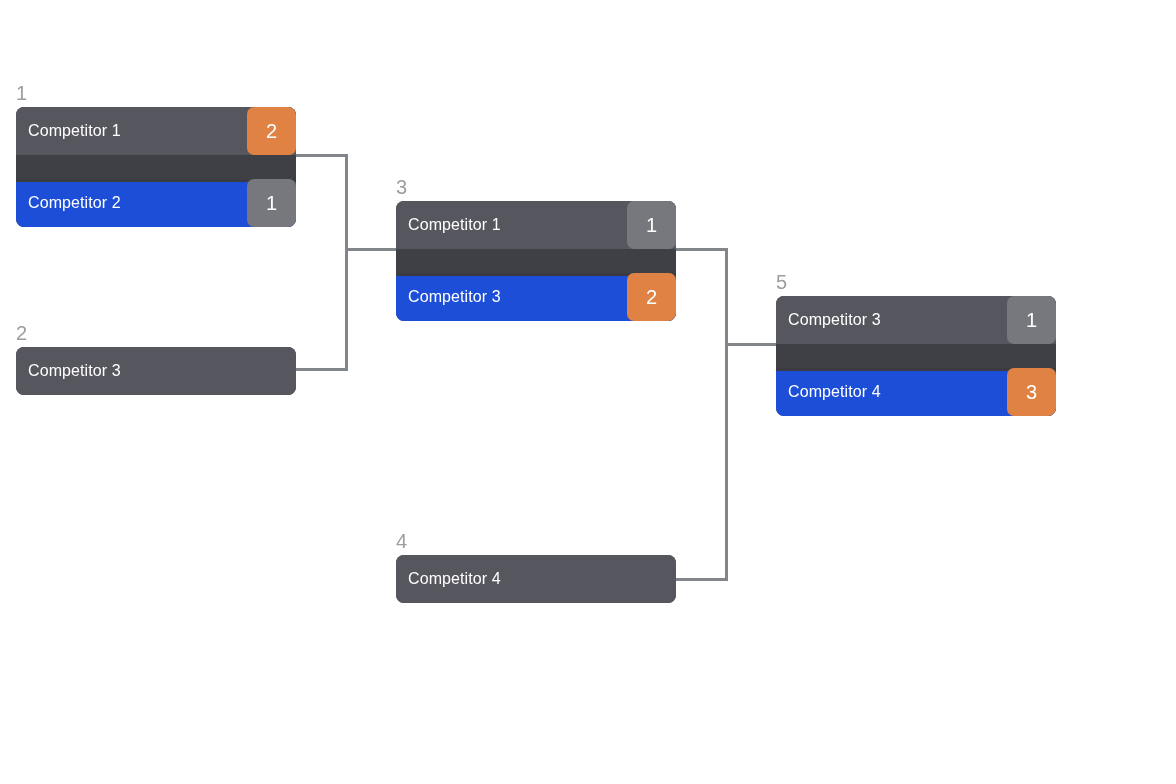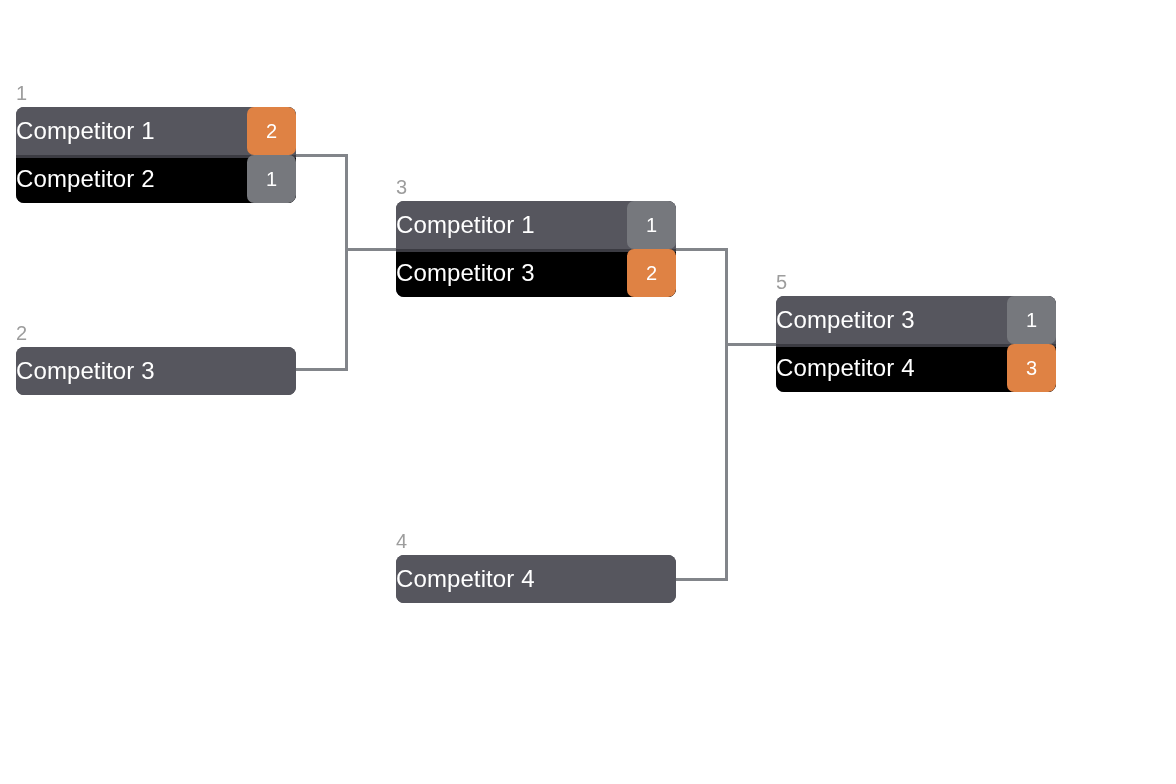--- a/index.html
+++ b/index.html
@@ -50,32 +50,34 @@
   }
 
   .row {
     position: relative;
     display: flex;
     align-items: stretch;
     height: 48px;
     background: #56565e;
   }
   .row.row-bottom {
-    background: #000000;
+    background: #1d4ed8;
+    margin-top: 24px;
   }
   .row + .row {
     box-shadow: inset 0 3px 0 0 #3b3b42;
   }
 
   .row-name {
     flex: 1 1 auto;
     display: flex;
     align-items: center;
+    padding-left: 12px;
     color: #ffffff;
-    font-size: 24px;
+    font-size: 16px;
     line-height: 24px;
     letter-spacing: 0.1px;
     white-space: nowrap;
     overflow: hidden;
   }
 
   .row-score {
     flex: 0 0 49px;
     width: 49px;
     display: flex;

